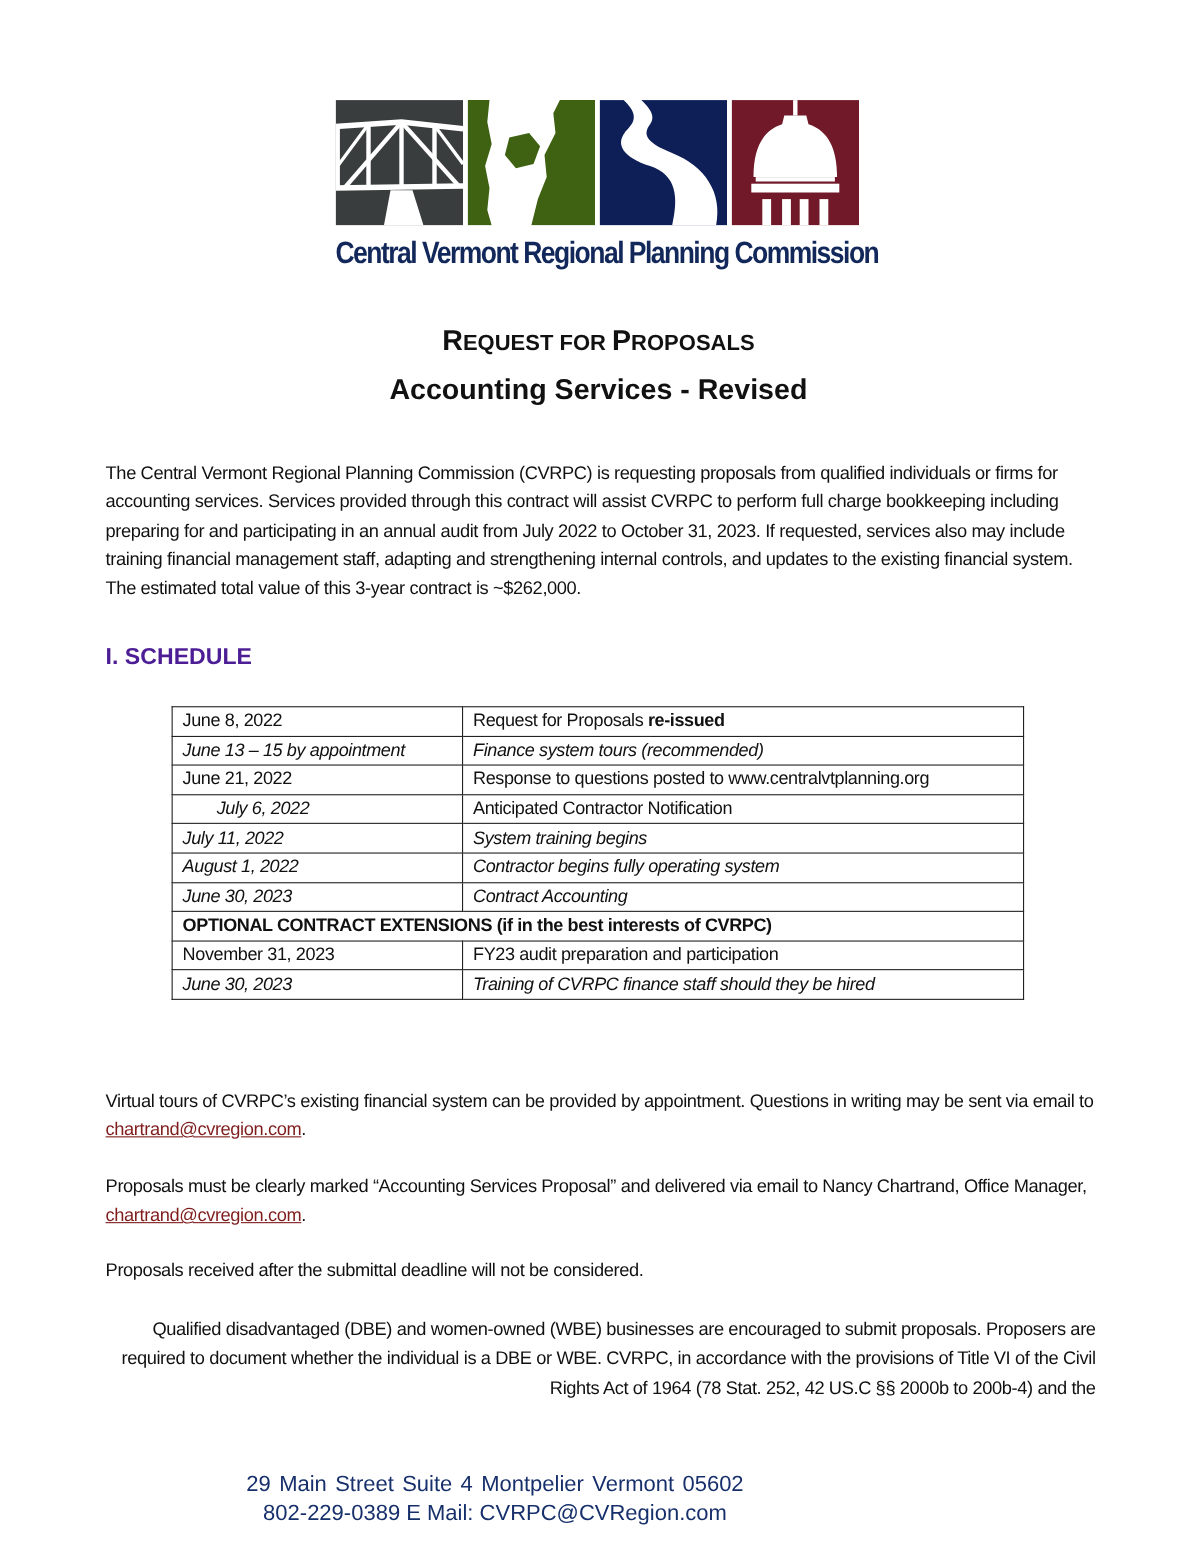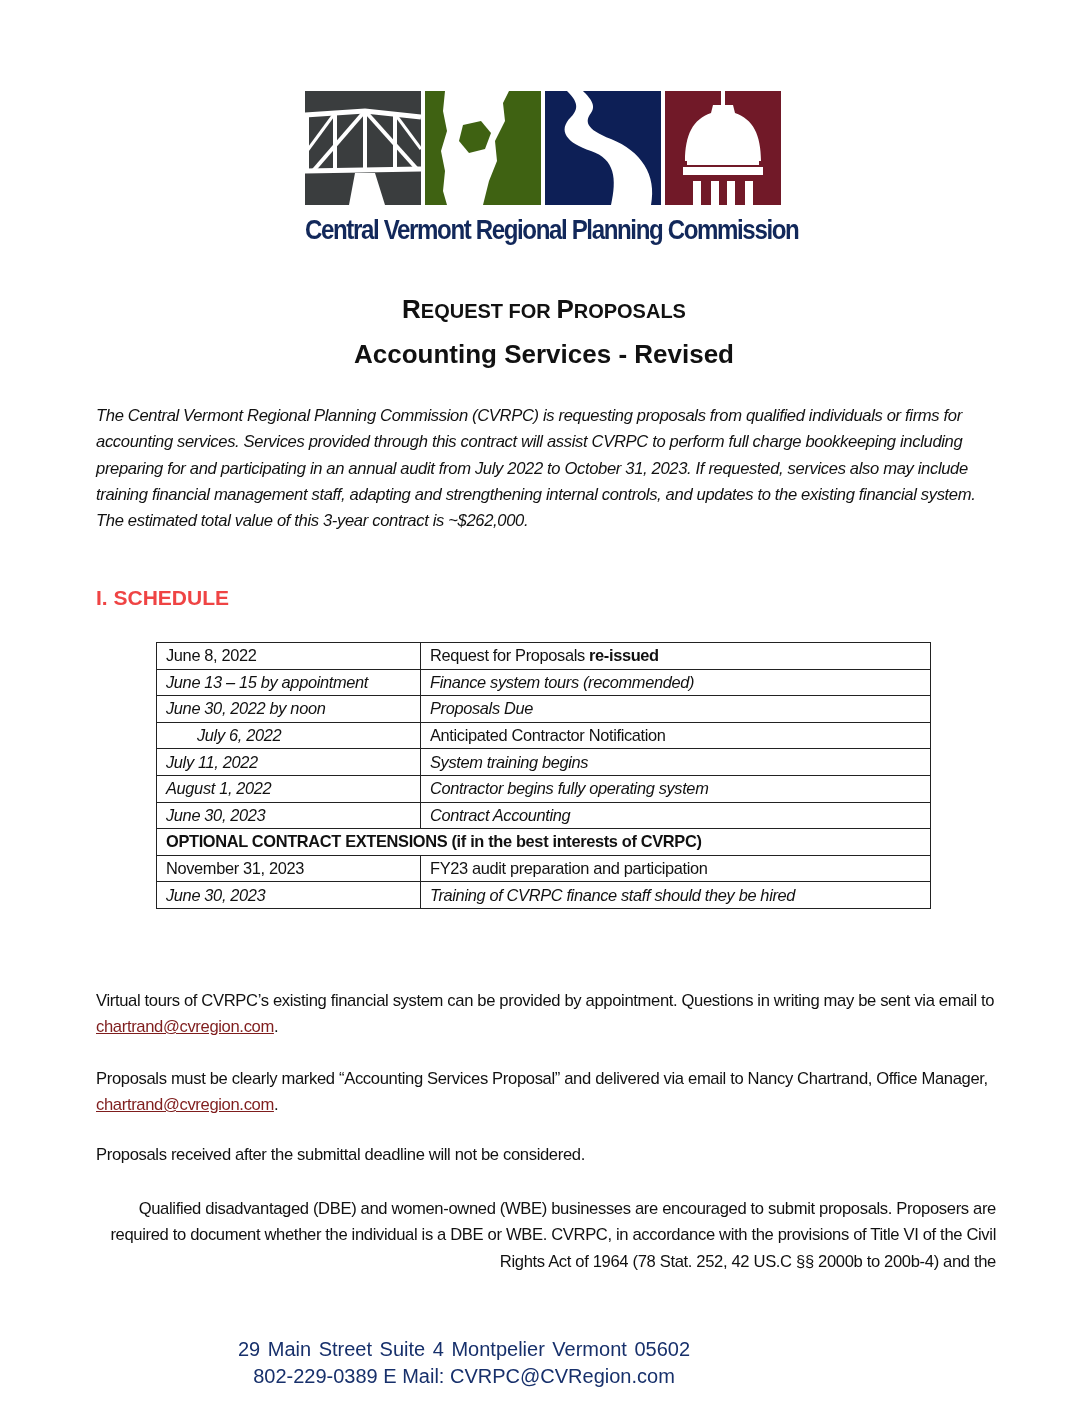--- a/index.html
+++ b/index.html
@@ -11,37 +11,37 @@
   .tile { position: relative; width: 116px; height: 114px; overflow: hidden; }
   .tile svg { display: block; width: 100%; height: 100%; }
   .logo-text { margin-top: 10px; font-family: "Liberation Sans", sans-serif; font-weight: bold; font-size: 28px; color: #12285a; letter-spacing: -1.6px; white-space: nowrap; transform: scaleX(0.86); transform-origin: left top; line-height: 30px; }
 
   .title { position: absolute; left: 0; width: 1088px; text-align: center; font-weight: bold; color: #111; }
   .title-1 { top: 294px; font-size: 26px; }
   .title-1 .sc { font-size: 20px; }
   .title-2 { top: 339px; font-size: 26px; }
 
   .para { position: absolute; left: 96px; width: 900px; font-size: 16.6px; line-height: 26.3px; color: #111; letter-spacing: -0.35px; }
-  .p-intro { top: 403px; font-style: italic; }
-  .section-heading { position: absolute; left: 96px; top: 586px; font-size: 21px; font-weight: bold; color: #ef4444; }
+  .p-intro { top: 417px; }
+  .section-heading { position: absolute; left: 96px; top: 586px; font-size: 21px; font-weight: bold; color: #4c1d95; }
 
   table.schedule { position: absolute; left: 156px; top: 642px; width: 775px; border-collapse: collapse; font-size: 16.4px; letter-spacing: -0.35px; }
   table.schedule td { border: 1px solid #222; height: 26.6px; padding: 0 9px; vertical-align: middle; white-space: nowrap; }
   table.schedule td.c1 { width: 264px; }
   table.schedule tr.it td { font-style: italic; }
   table.schedule td.it { font-style: italic; padding-left: 40px; }
   table.schedule td.full { font-weight: bold; }
 
   .p1 { top: 988px; }
   .p2 { top: 1066px; }
   .p3 { top: 1142px; }
   .p4 { top: 1196px; text-align: right; }
   a.email { color: #7f1d1d; text-decoration: underline; }
 
-  .footer { position: absolute; left: 0; width: 900px; text-align: center; color: #17306b; font-size: 20px; line-height: 26px; margin-left: 14px; }
+  .footer { position: absolute; left: 0; width: 900px; text-align: center; color: #17306b; font-size: 20px; line-height: 26px; }
   .footer-1 { top: 1336px; word-spacing: 2px; }
   .footer-2 { top: 1363px; }
 </style>
 </head>
 <body>
 
 <div class="logo">
   <div class="logo-tiles">
     <div class="tile">
       <svg viewBox="0 0 116 114" preserveAspectRatio="none">
@@ -102,23 +102,23 @@
 <table class="schedule">
   <tbody>
     <tr>
       <td class="c1">June 8, 2022</td>
       <td><span>Request for Proposals </span><b>re-issued</b></td>
     </tr>
     <tr class="it">
       <td class="c1">June 13 – 15 by appointment</td>
       <td>Finance system tours (recommended)</td>
     </tr>
-    <tr class="it">
-      <td class="c1">June 30, 2022 by noon</td>
-      <td>Proposals Due</td>
+    <tr>
+      <td class="c1">June 21, 2022</td>
+      <td>Response to questions posted to www.centralvtplanning.org</td>
     </tr>
     <tr>
       <td class="c1 it">July 6, 2022</td>
       <td>Anticipated Contractor Notification</td>
     </tr>
     <tr class="it">
       <td class="c1">July 11, 2022</td>
       <td>System training begins</td>
     </tr>
     <tr class="it">

